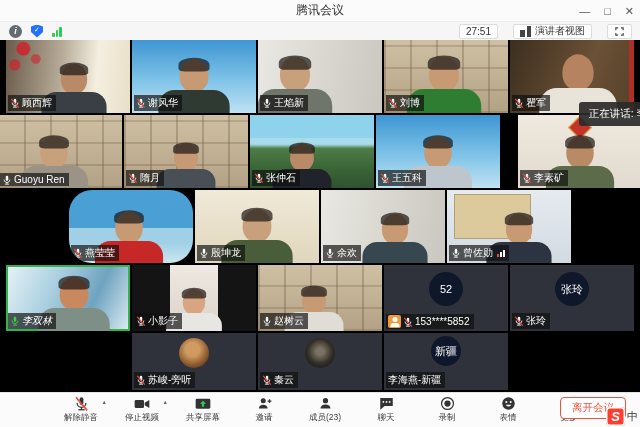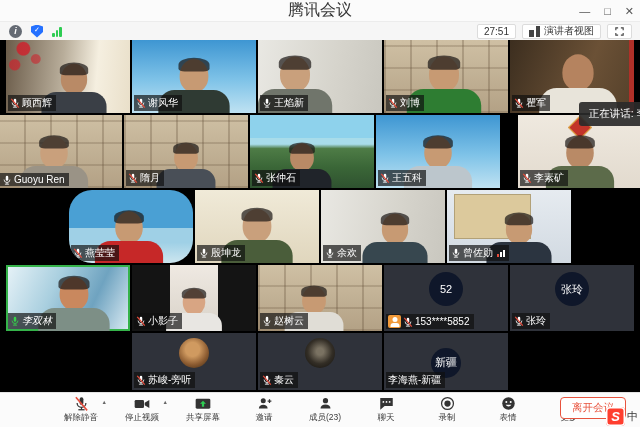--- a/index.html
+++ b/index.html
@@ -2,37 +2,37 @@
 <html><head>
 <meta charset="utf-8">
 <style>
   * { margin:0; padding:0; box-sizing:border-box; }
   html,body { width:640px; height:427px; overflow:hidden; }
   body { font-family:"Liberation Sans","DejaVu Sans",sans-serif; background:#000; position:relative; }
 
   
   .titlebar { position:absolute; top:0; left:0; width:640px; height:22px; background:#fbfbfb;
     display:flex; align-items:center; justify-content:center; border-bottom:1px solid #ececec; }
-  .titlebar .title { font-size:16px; color:#333; }
+  .titlebar .title { font-size:12px; color:#333; }
   .win-controls { position:absolute; right:6px; top:0; height:22px; display:flex; align-items:center; gap:14px; }
   .win-controls span { font-size:11px; color:#555; cursor:default; line-height:22px; }
 
   
   .statusbar { position:absolute; top:22px; left:0; width:640px; height:18px; background:#f6f6f6;
     display:flex; align-items:center; }
   .status-left { display:flex; align-items:center; gap:9px; margin-left:9px; }
   .info-circle { width:13px; height:13px; border-radius:50%; background:#646a73; color:#fff;
     font-size:9px; font-weight:bold; display:flex; align-items:center; justify-content:center; font-style:italic; }
   .shield { width:12px; height:13px; background:#2470ff;
     clip-path:polygon(50% 0,100% 16%,100% 58%,50% 100%,0 58%,0 16%); position:relative; }
   .shield::after { content:"✓"; position:absolute; left:0; right:0; top:1px; text-align:center; color:#fff; font-size:7px; }
   .sigbars { display:flex; align-items:flex-end; gap:1px; height:11px; }
   .sigbars i { width:2.5px; background:#2ecc52; border-radius:1px; }
   .sigbars i:nth-child(1){height:4px;} .sigbars i:nth-child(2){height:7px;} .sigbars i:nth-child(3){height:10px;}
-  .status-right { margin-left:auto; display:flex; align-items:center; gap:6px; margin-right:8px; }
+  .status-right { margin-left:auto; display:flex; align-items:center; gap:15px; margin-right:8px; }
   .pill { background:#fff; border:1px solid #dcdcdc; border-radius:2px; font-size:10px; color:#333;
     padding:1px 6px; display:flex; align-items:center; gap:4px; height:15px; }
   .layout-ic { width:11px; height:11px; position:relative; }
   .layout-ic::before { content:""; position:absolute; left:0; bottom:0; width:5px; height:7px; background:#444; }
   .layout-ic::after { content:""; position:absolute; right:0; top:0; width:4px; height:11px; background:#444; }
   .fs-ic { width:11px; height:11px; position:relative; }
   .fs-ic svg { display:block; }
 
   
   .grid { position:absolute; top:40px; left:0; width:640px; height:352px; background:#000; overflow:hidden; }
@@ -562,21 +562,21 @@
         <line class="stroke-part" x1="12" y1="18" x2="12" y2="22" stroke-width="2"></line>
         <line class="stroke-part" x1="7" y1="22" x2="17" y2="22" stroke-width="2"></line>
         <line class="slash" x1="3" y1="2" x2="21" y2="23" stroke="#e74c3c" stroke-width="3"></line>
       </svg>
       <span class="pname">秦云</span>
 
     </div>
   </div>
       <div class="tile scene-dark">
 
-    <div class="avatar avatar-blue" style="height: 30px; width: 30px; top: 15px; font-family: Liberation Mono, monospace;">新疆</div>
+    <div class="avatar avatar-blue" style="height: 30px; width: 30px; top: 3px;">新疆</div>
     <div class="label">
 
       <span class="pname">李海燕-新疆</span>
 
     </div>
   </div>
     </div>
   </div>
 
 <div class="toolbar">

